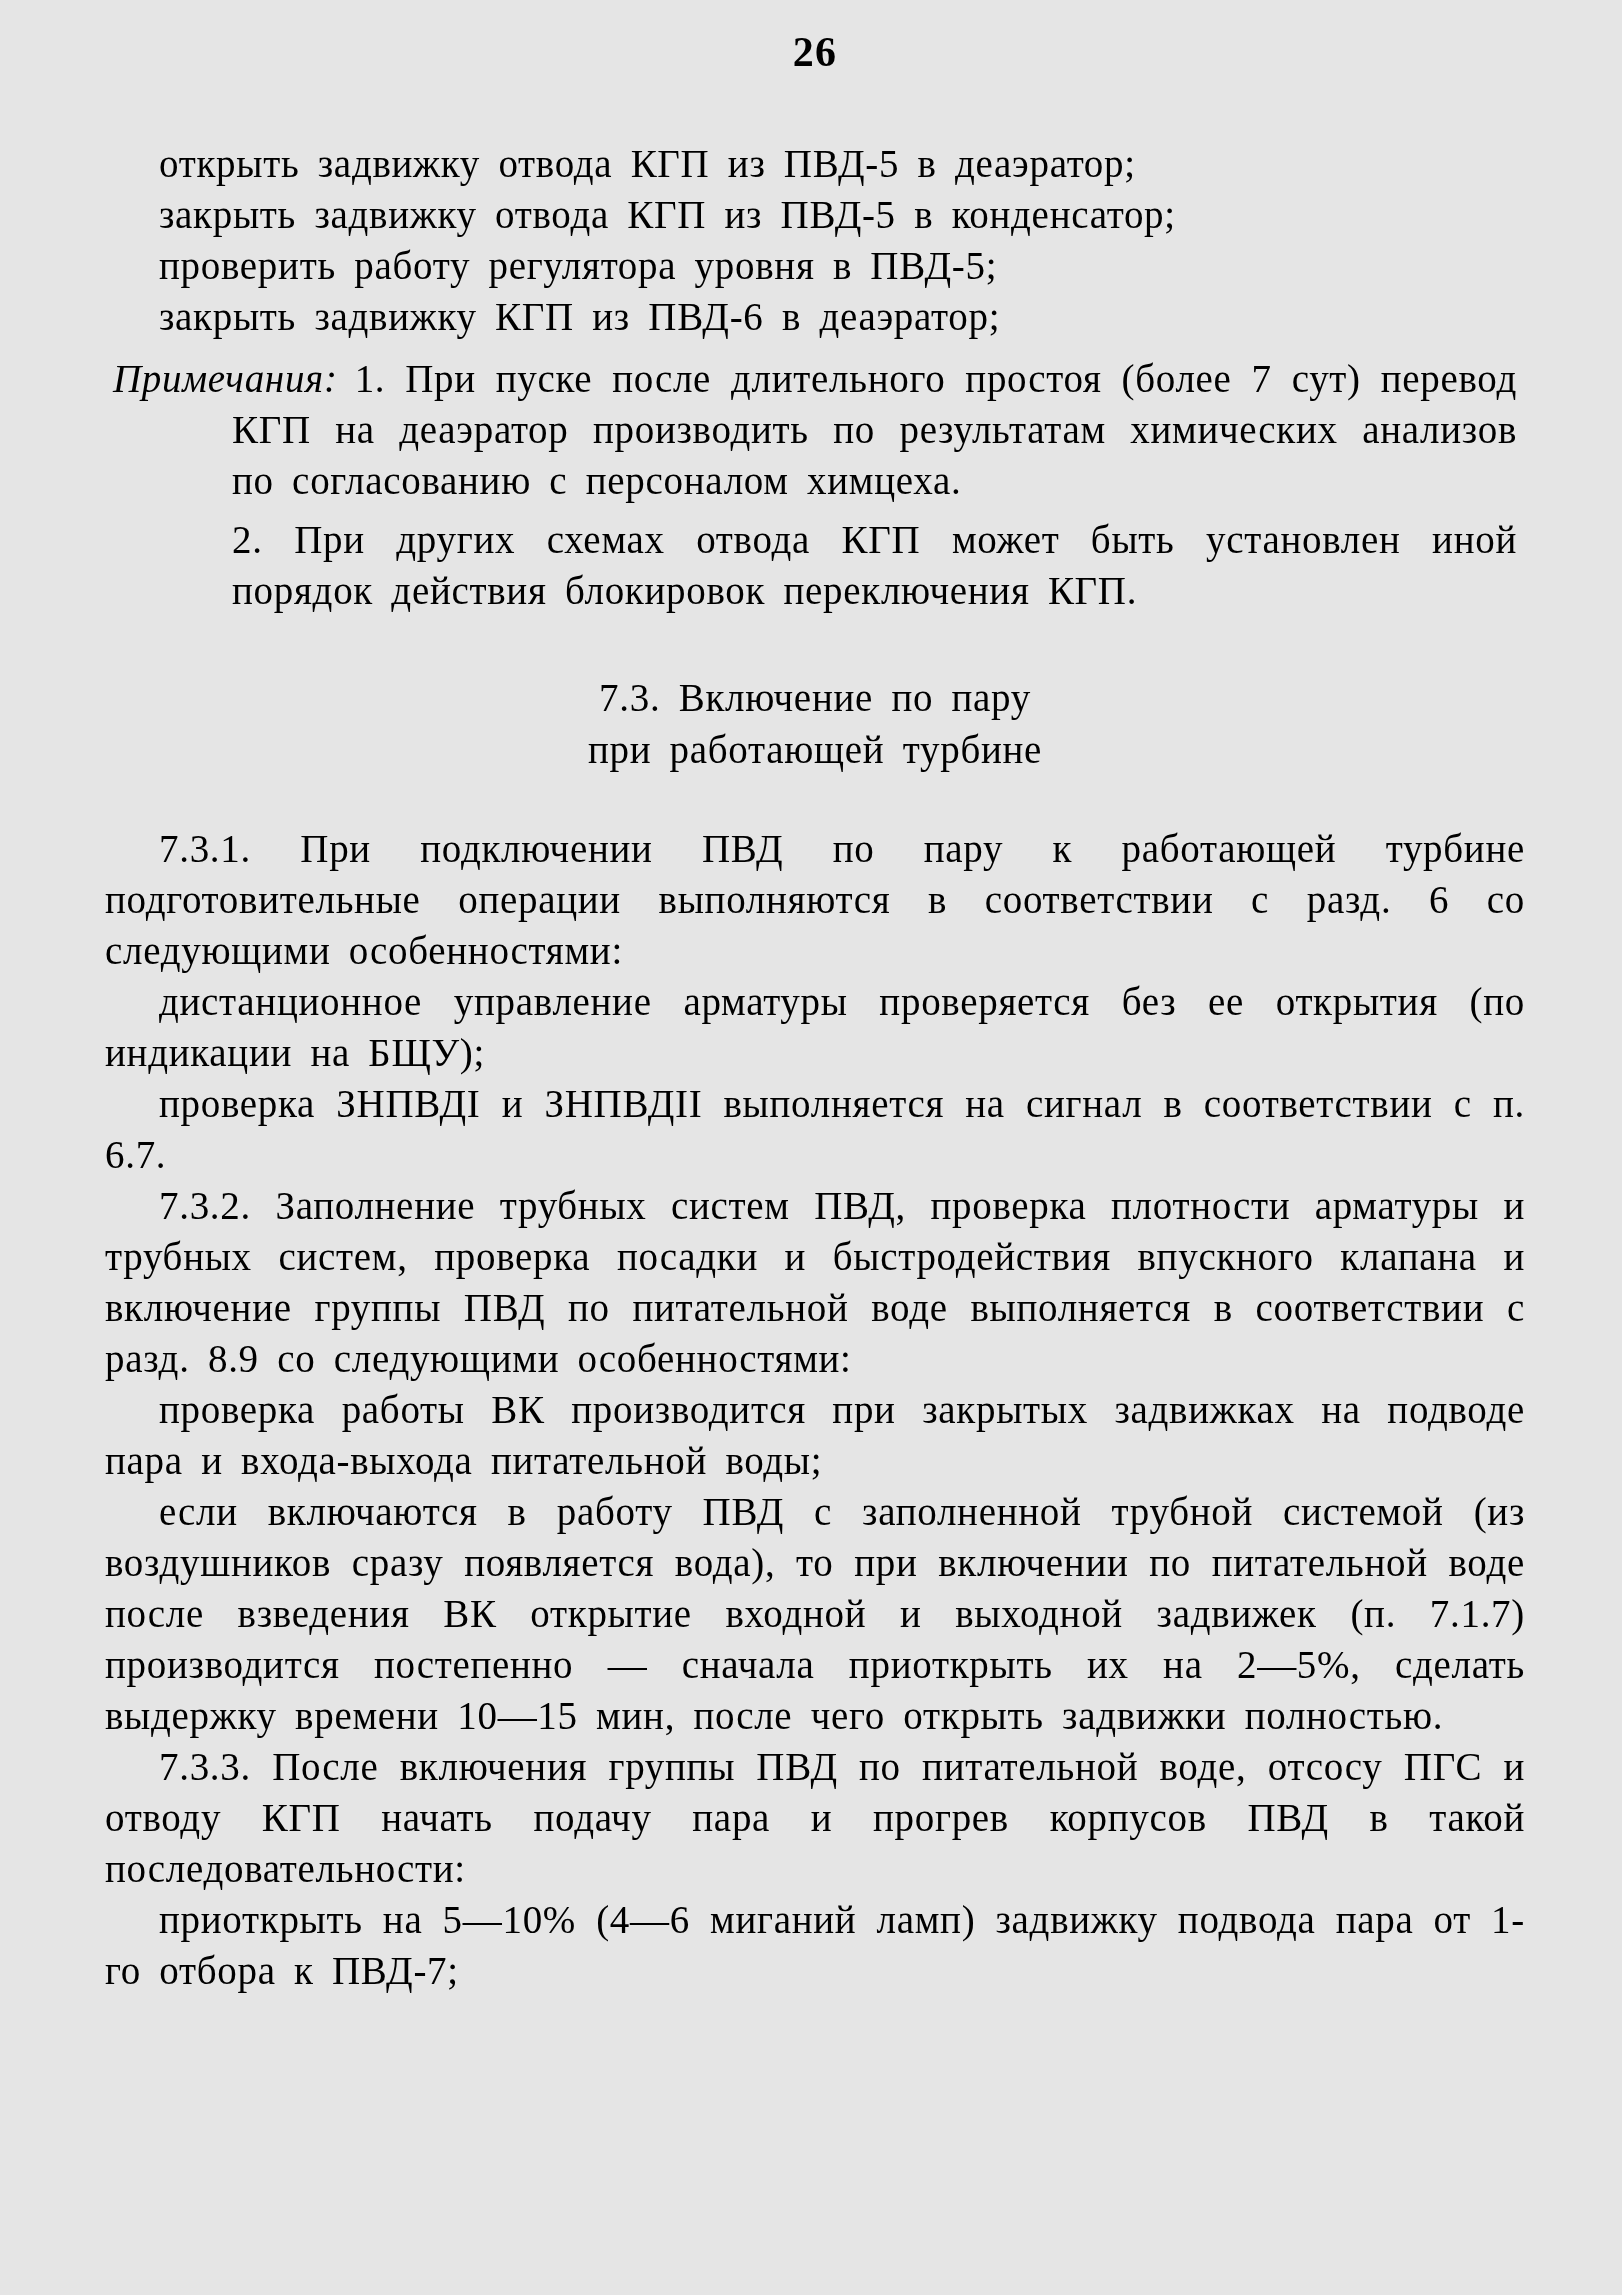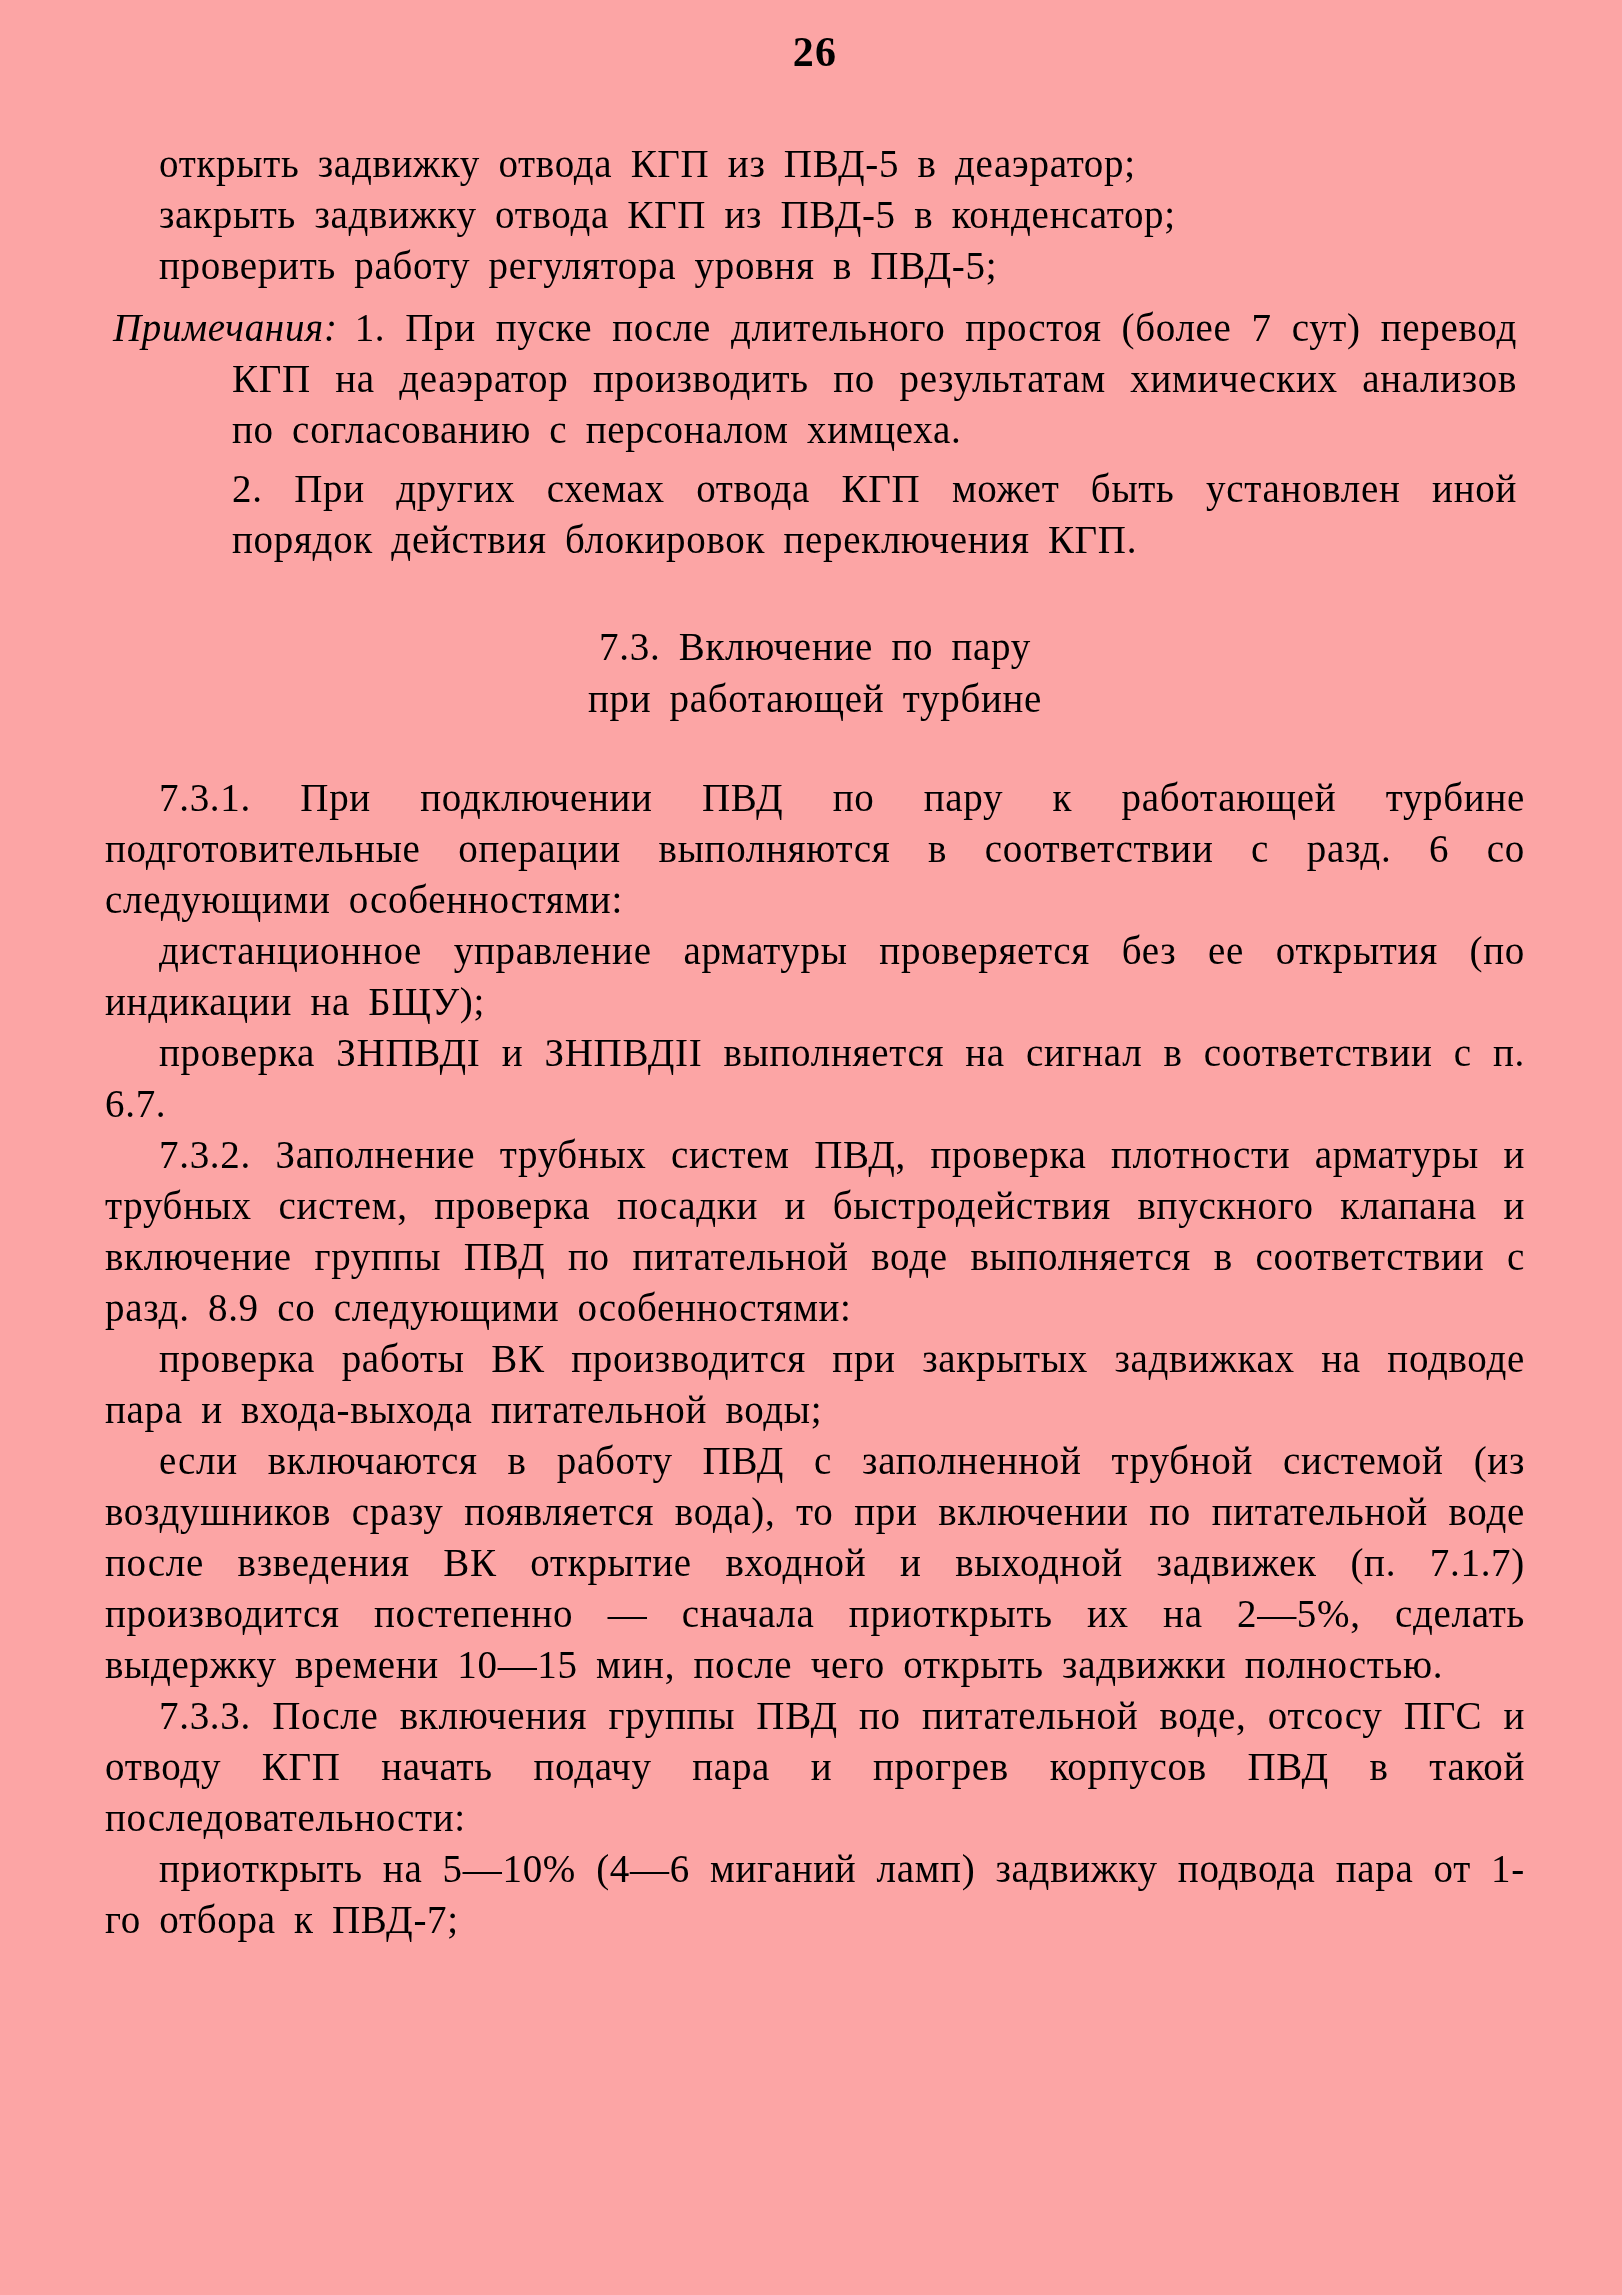--- a/index.html
+++ b/index.html
@@ -4,21 +4,21 @@
 <style>
   html, body {
     margin: 0;
     padding: 0;
     background: #ffffff;
   }
   .page {
     position: relative;
     width: 1623px;
     height: 2295px;
-    background: #fca5a5;
+    background: #e5e5e5;
     color: #000000;
     font-family: "Liberation Serif", "DejaVu Serif", serif;
     box-sizing: border-box;
     padding: 29.4px 98px 0 105px;
     overflow: hidden;
   }
   .page-number {
     text-align: center;
     font-weight: bold;
     font-size: 42px;
@@ -75,20 +75,21 @@
 <div class="page">
 
   <div class="page-number">26</div>
 
   <div class="content">
 
     <div class="action-list">
       <p class="li">открыть задвижку отвода КГП из ПВД-5 в деаэратор;</p>
       <p class="li">закрыть задвижку отвода КГП из ПВД-5 в конденсатор;</p>
       <p class="li">проверить работу регулятора уровня в ПВД-5;</p>
+      <p class="li">закрыть задвижку КГП из ПВД-6 в деаэратор;</p>
     </div>
 
     <div class="notes">
       <p class="note note-first">
         <span class="note-label">Примечания:</span><span>1. При пуске после длительного простоя (более 7 сут) перевод КГП на деаэратор производить по результатам химических анализов по согласованию с персоналом химцеха.</span>
       </p>
       <p class="note">2. При других схемах отвода КГП может быть установлен иной порядок действия блокировок переключения КГП.</p>
     </div>
 
     <div class="heading">

